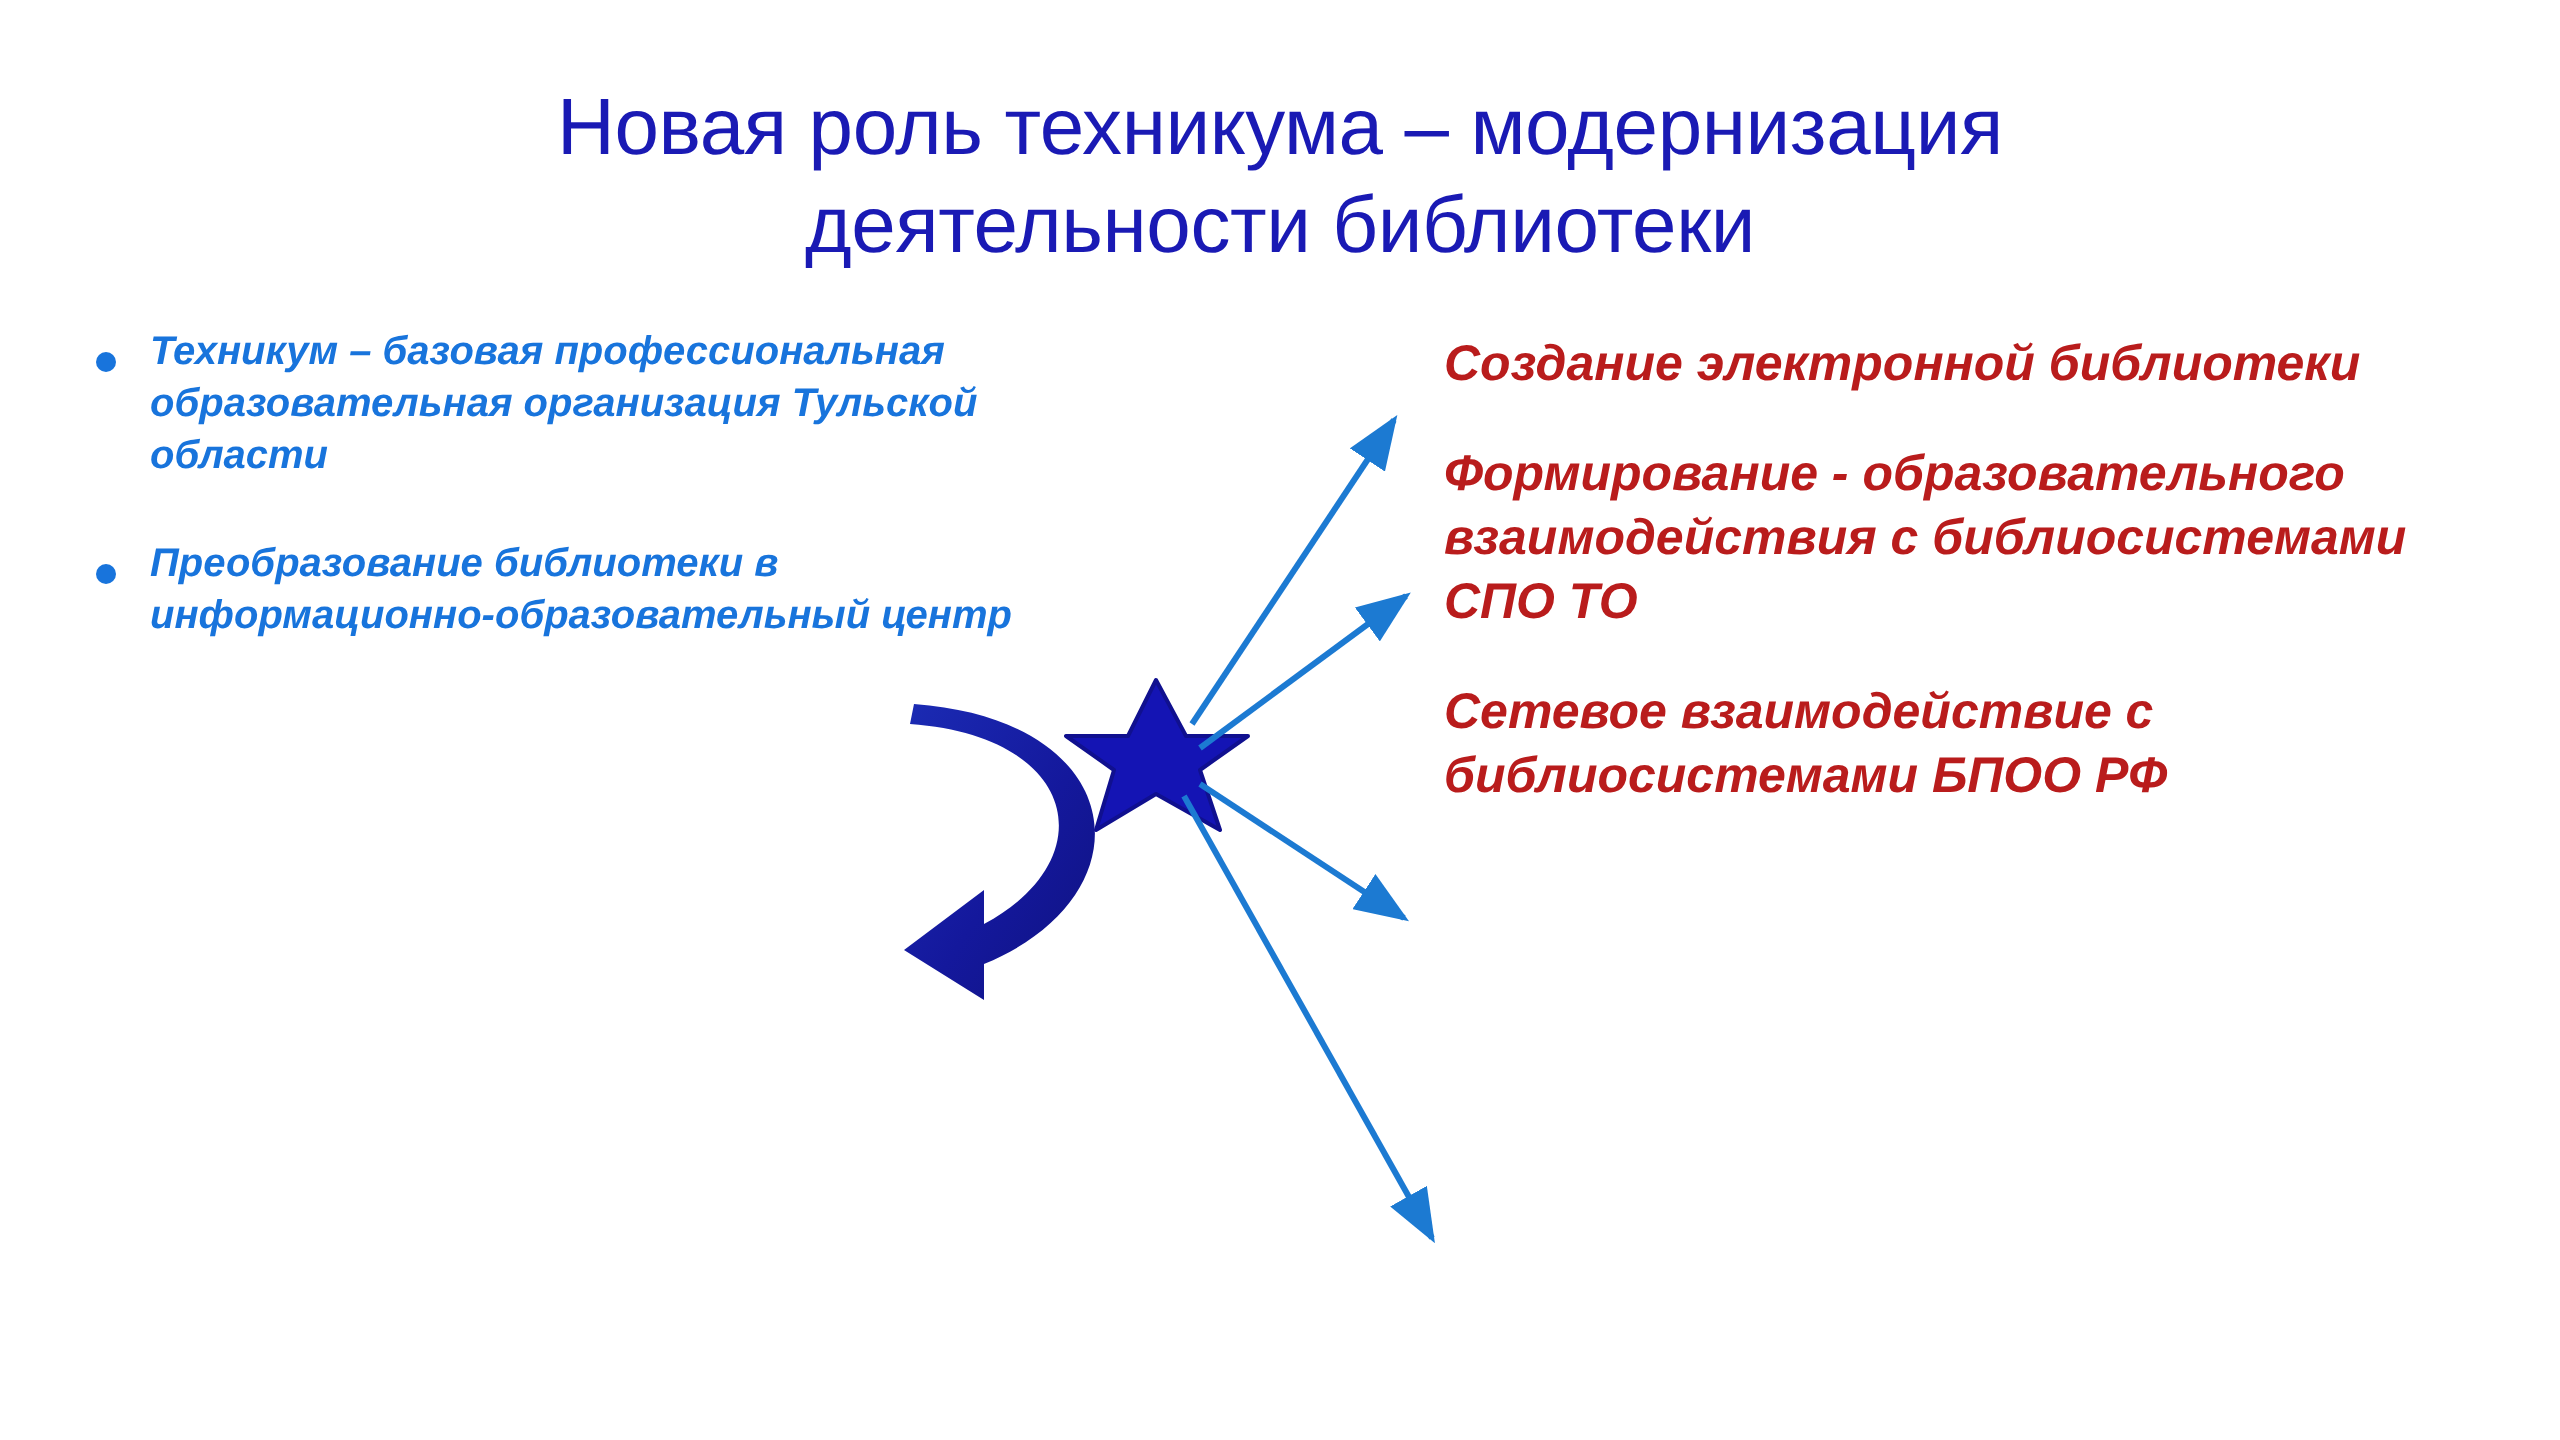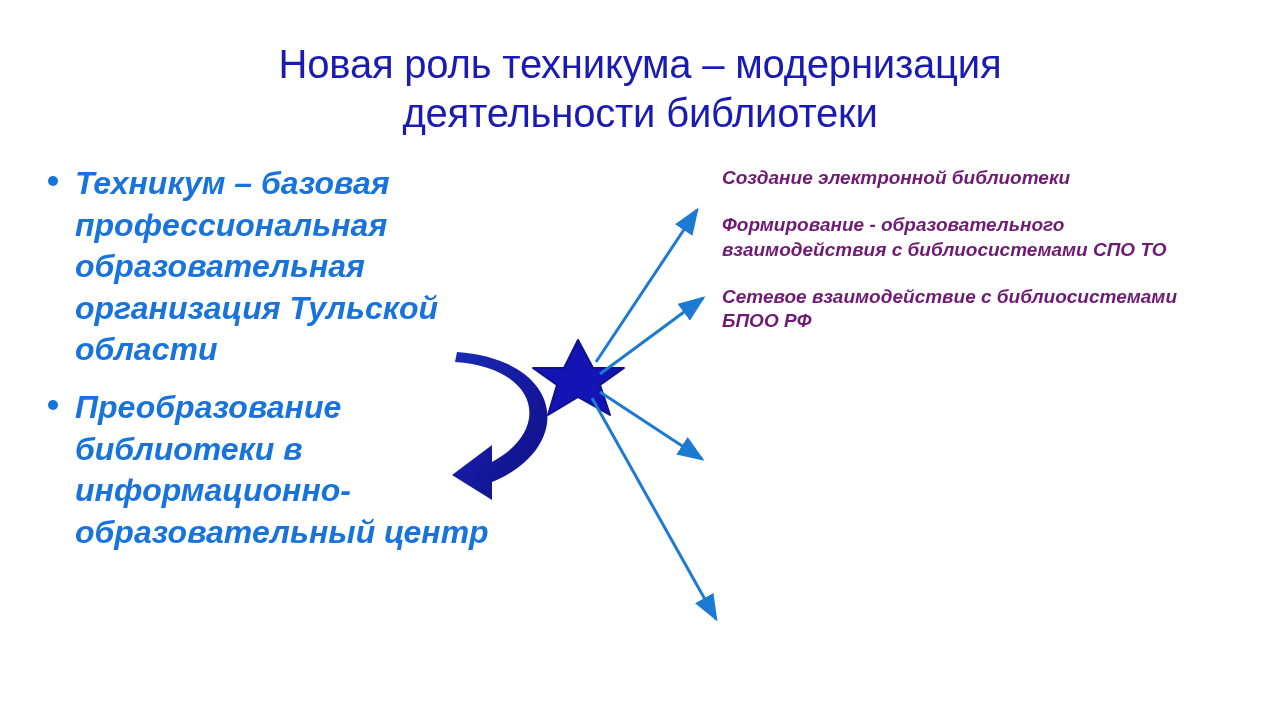--- a/index.html
+++ b/index.html
@@ -36,48 +36,48 @@
   #left-col {
     position: absolute;
     left: 42px;
     top: 163px;
     width: 475px;
   }
   .bullet-item {
     position: relative;
     padding-left: 33px;
     color: #1874dc;
-    font-size: 32px;
+    font-size: 20px;
     font-weight: bold;
     font-style: italic;
     line-height: 1.30;
   }
   .bullet-item + .bullet-item {
-    margin-top: 16px;
+    margin-top: 28px;
   }
   .bullet-dot {
     position: absolute;
     left: 6px;
     top: 13px;
     width: 10px;
     height: 10px;
     border-radius: 50%;
     background: #1874dc;
   }
 
   
   #right-col {
     position: absolute;
     left: 722px;
     top: 166px;
     width: 508px;
   }
   .right-item {
-    color: #701a75;
-    font-size: 19px;
+    color: #b91c1c;
+    font-size: 25px;
     font-weight: bold;
     font-style: italic;
     line-height: 1.28;
   }
   .right-item.gap-1 { margin-top: 0px; }
   .right-item.gap-2 { margin-top: 17px; }
   .right-item.gap-3 { margin-top: 23px; }
   .right-item.gap-4 { margin-top: 23px; }
 
   

